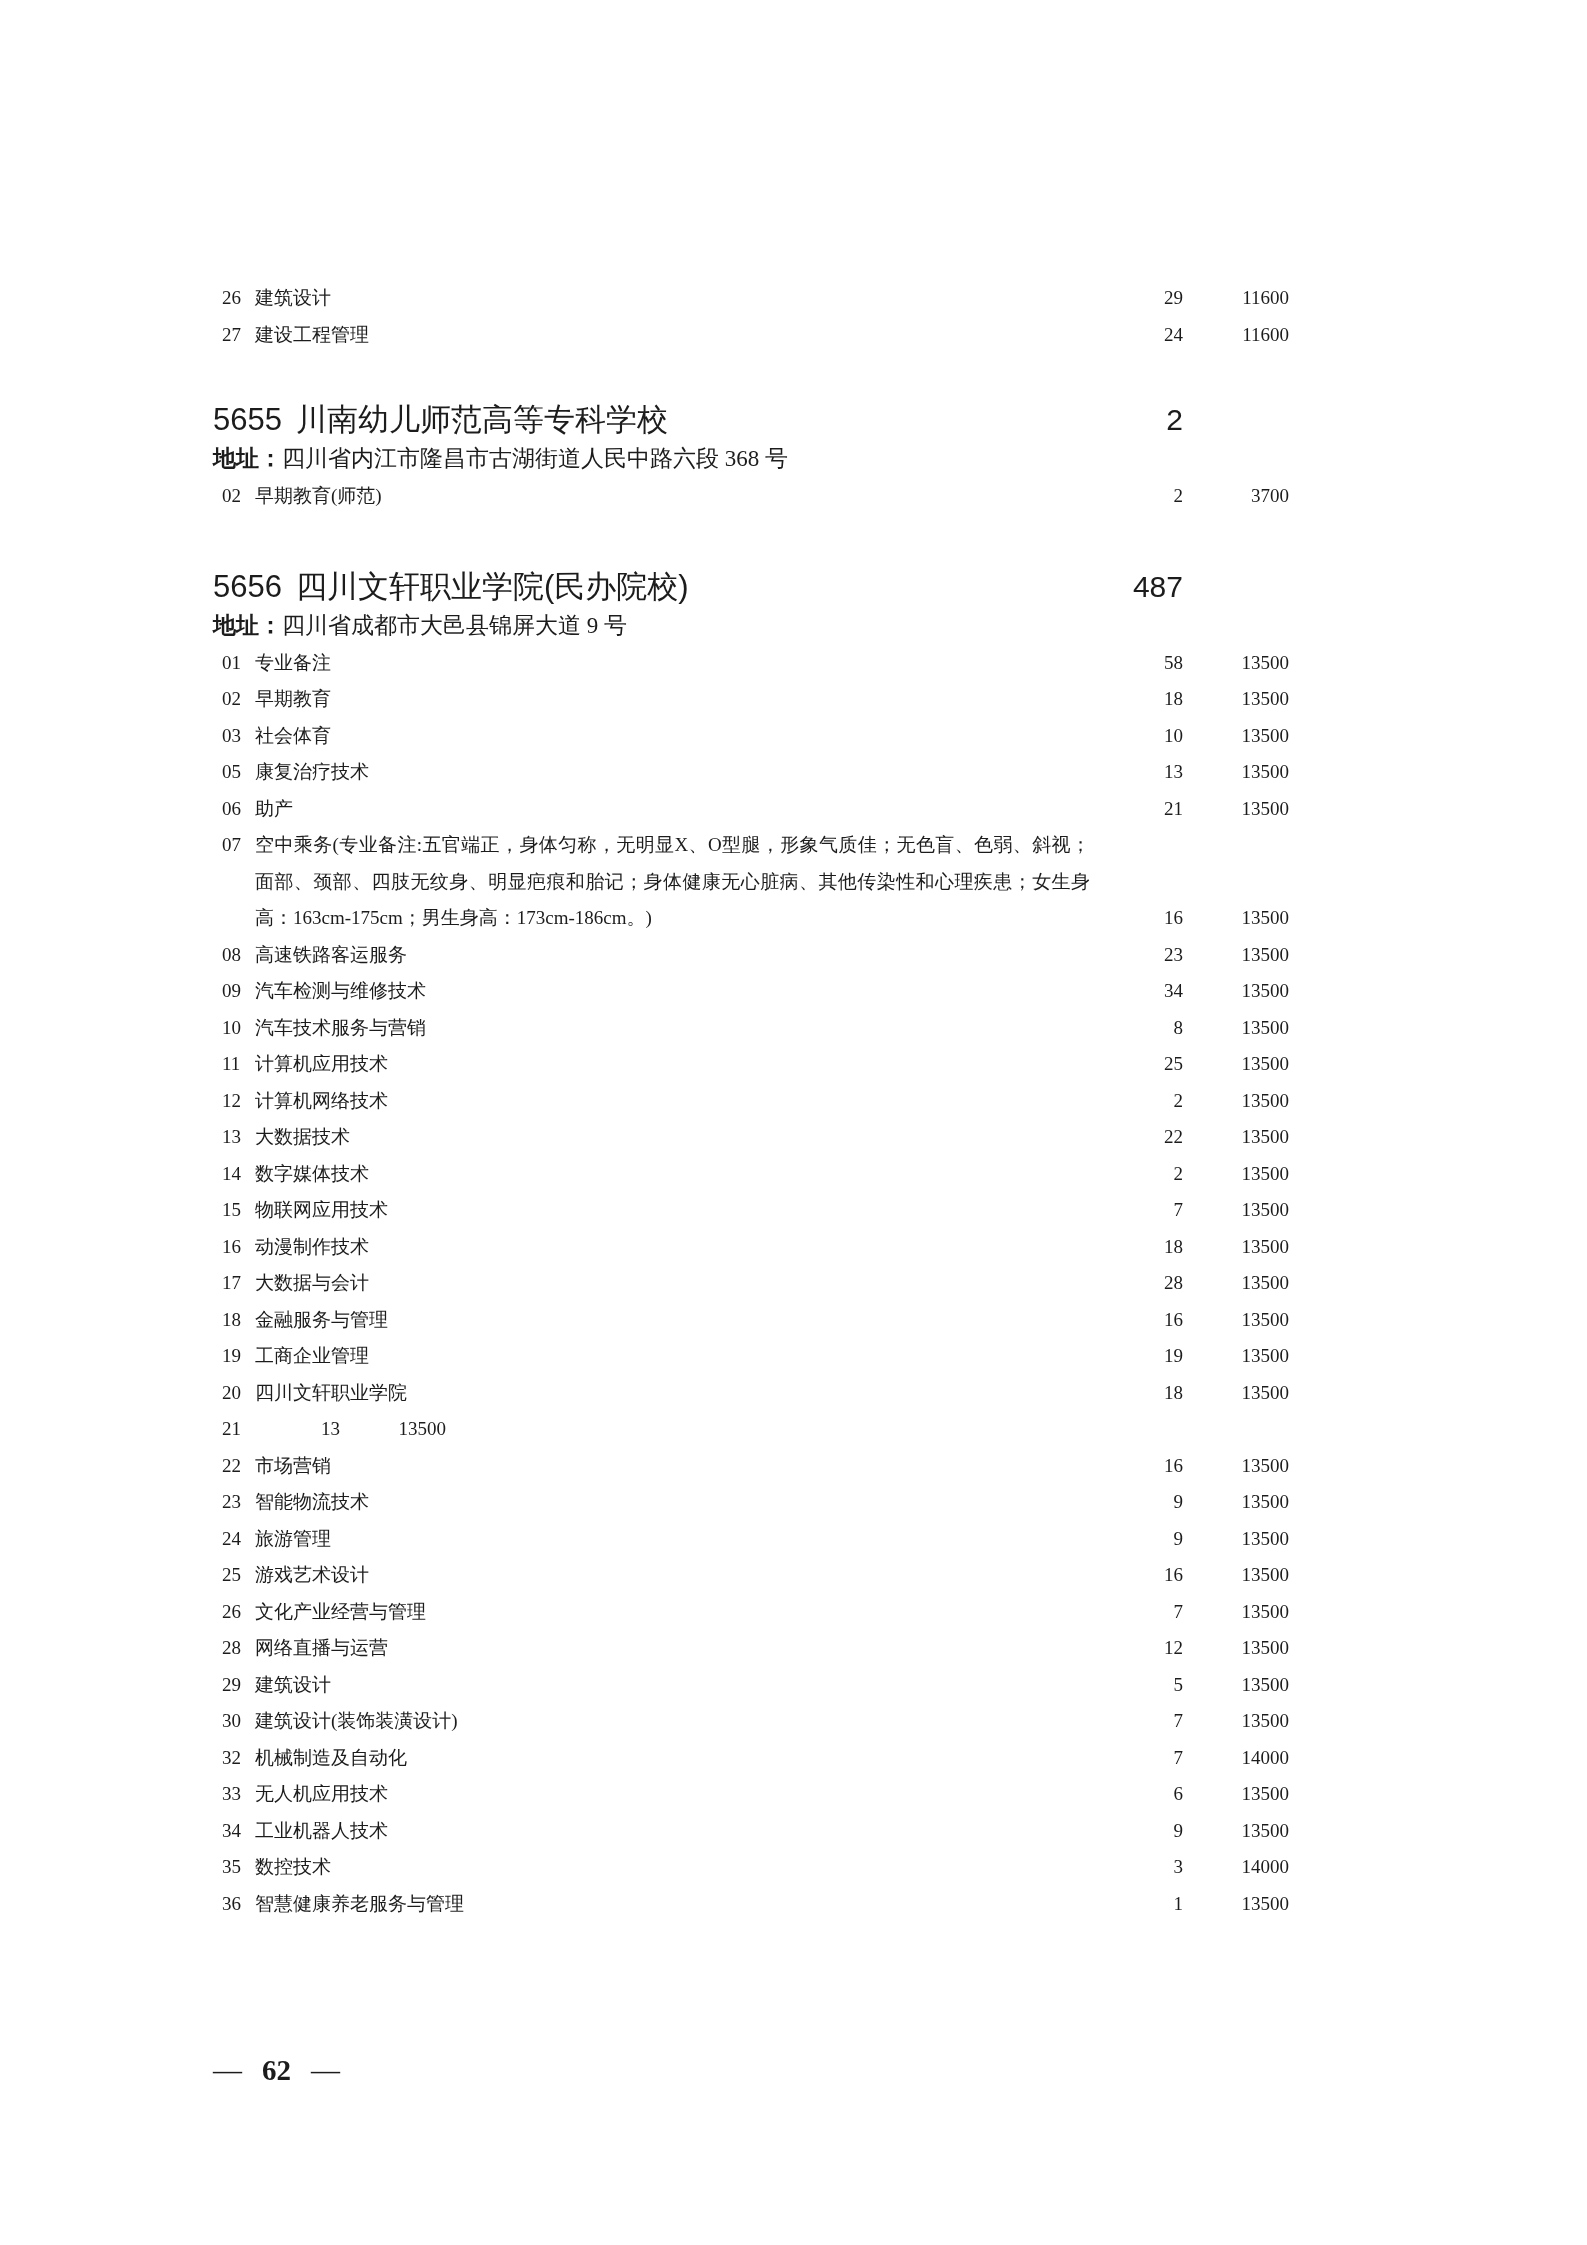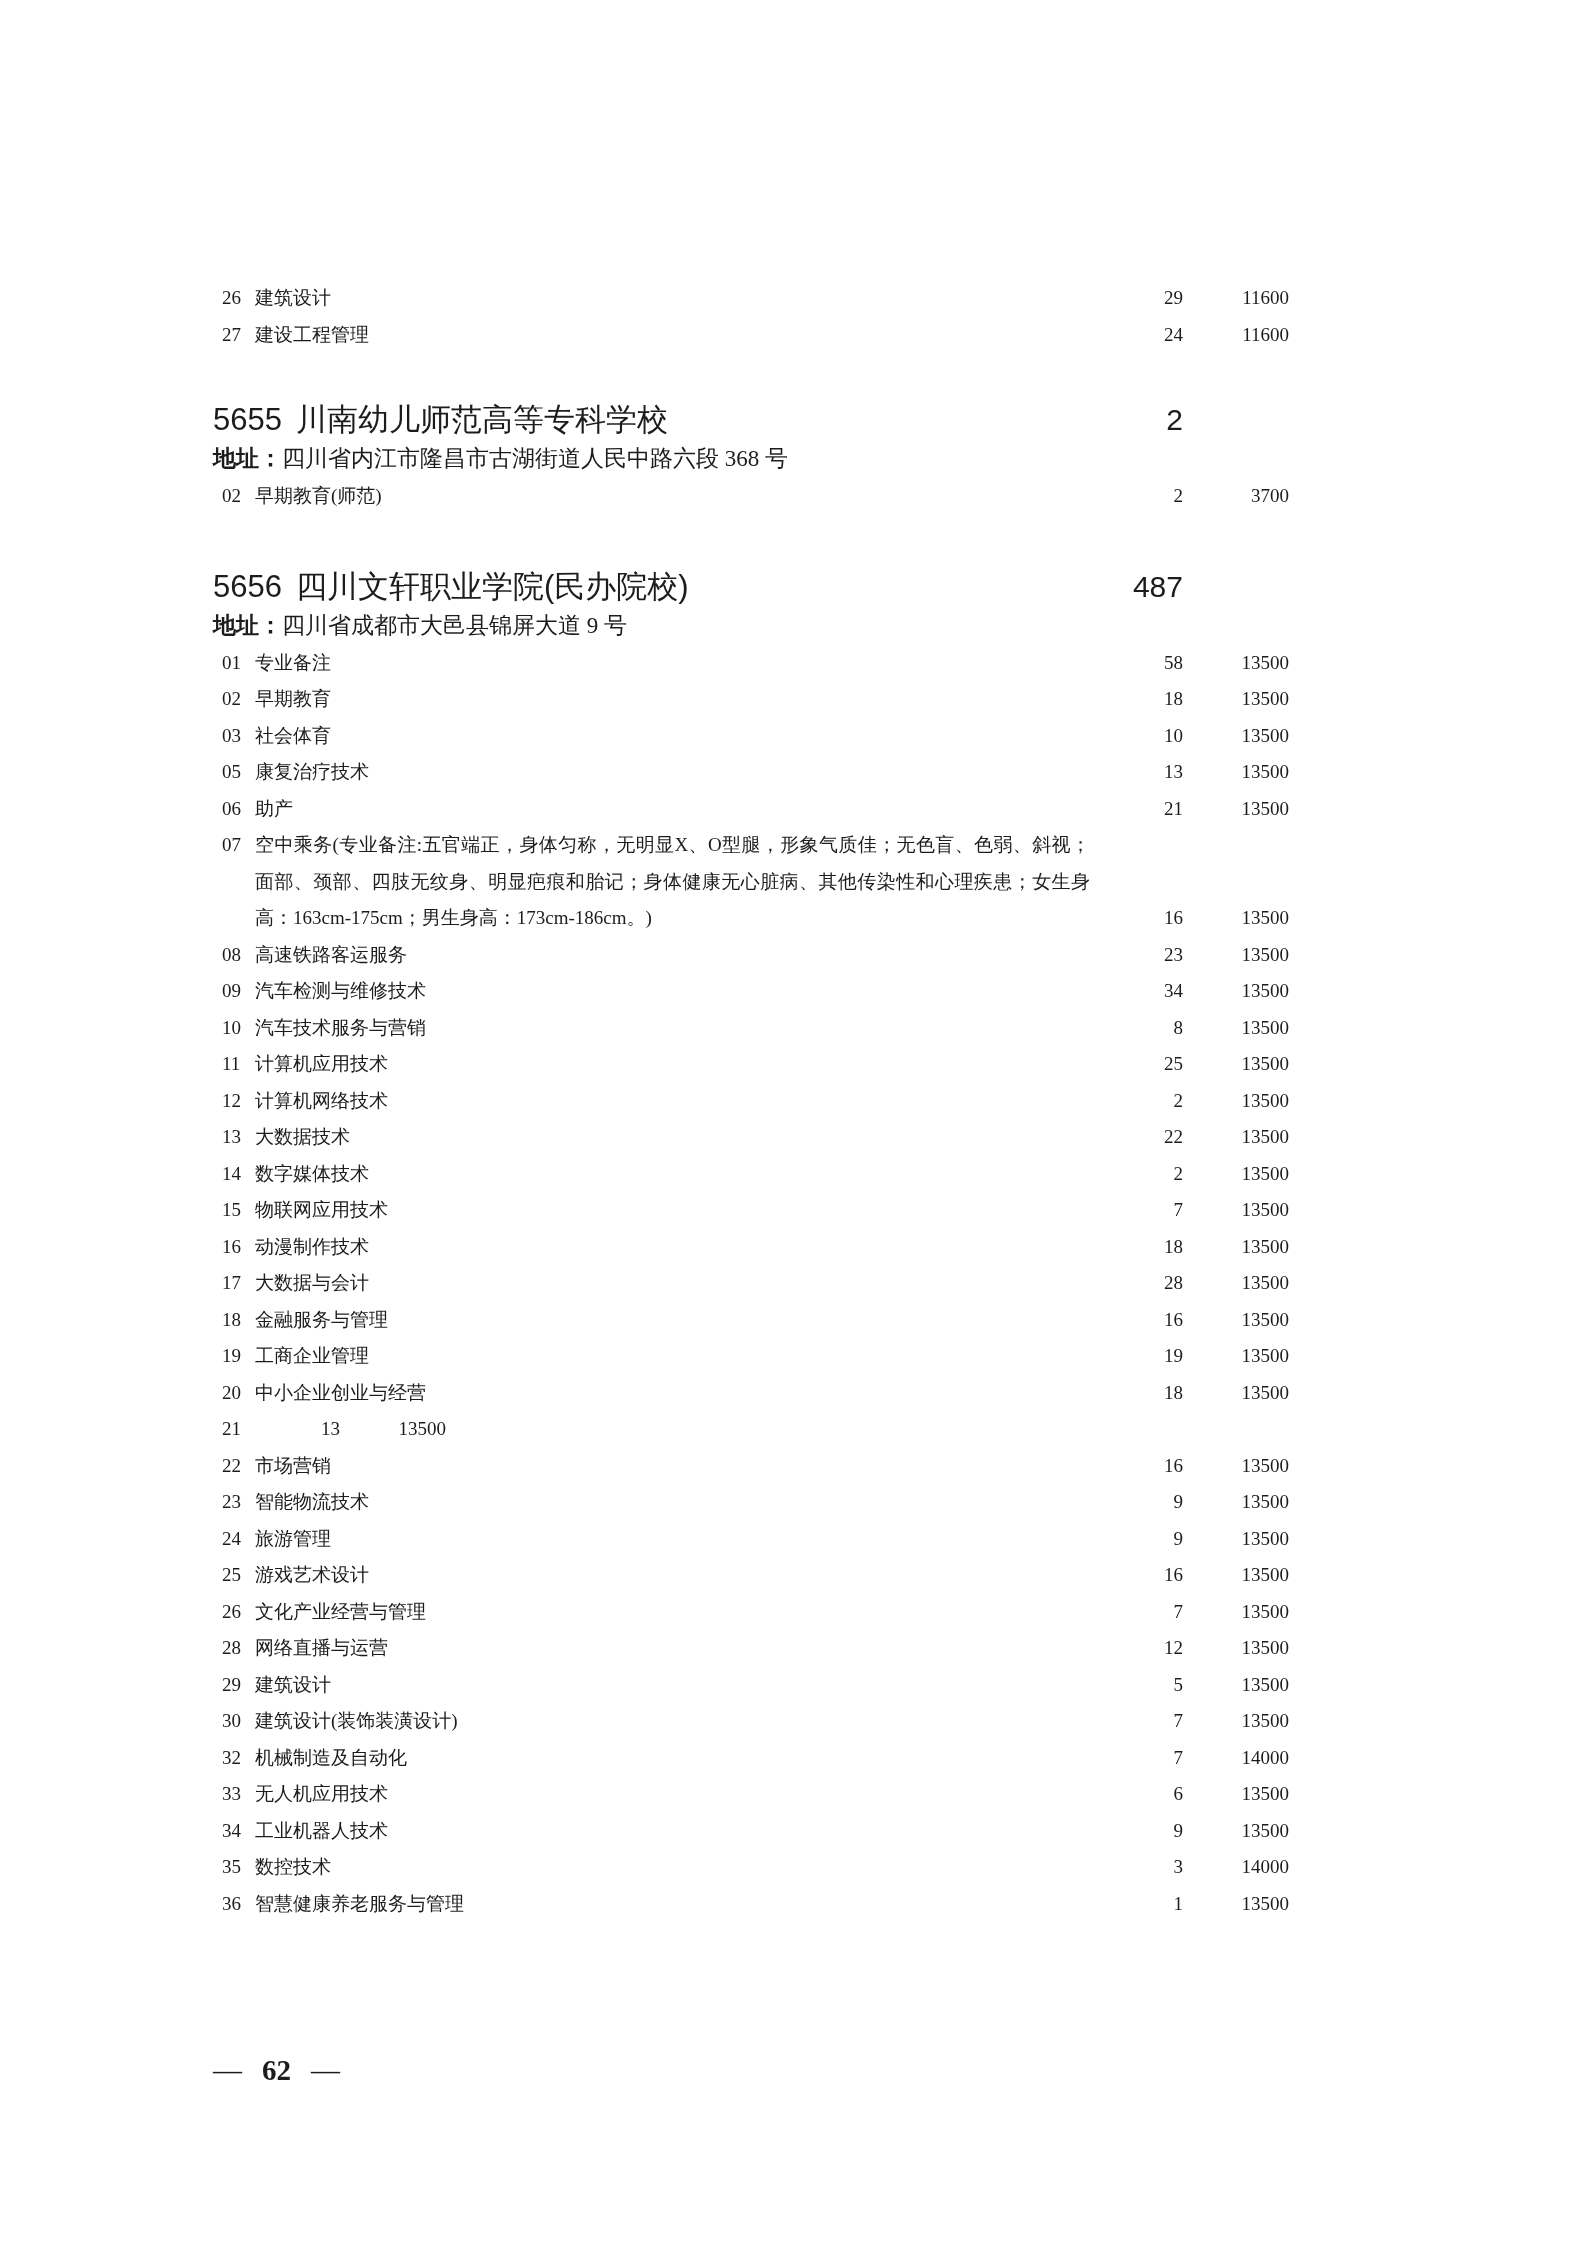--- a/index.html
+++ b/index.html
@@ -265,21 +265,21 @@
 
           <div class="row">
             <span class="code">19</span>
             <span class="mname">工商企业管理</span>
             <span class="count">19</span>
             <span class="fee">13500</span>
           </div>
 
           <div class="row">
             <span class="code">20</span>
-            <span class="mname">中小企业创业与经营</span>
+            <span class="mname">四川文轩职业学院</span>
             <span class="count">18</span>
             <span class="fee">13500</span>
           </div>
 
           <div class="row">
             <span class="code">21</span>
             <span class="count">13</span>
             <span class="fee">13500</span>
           </div>
 

